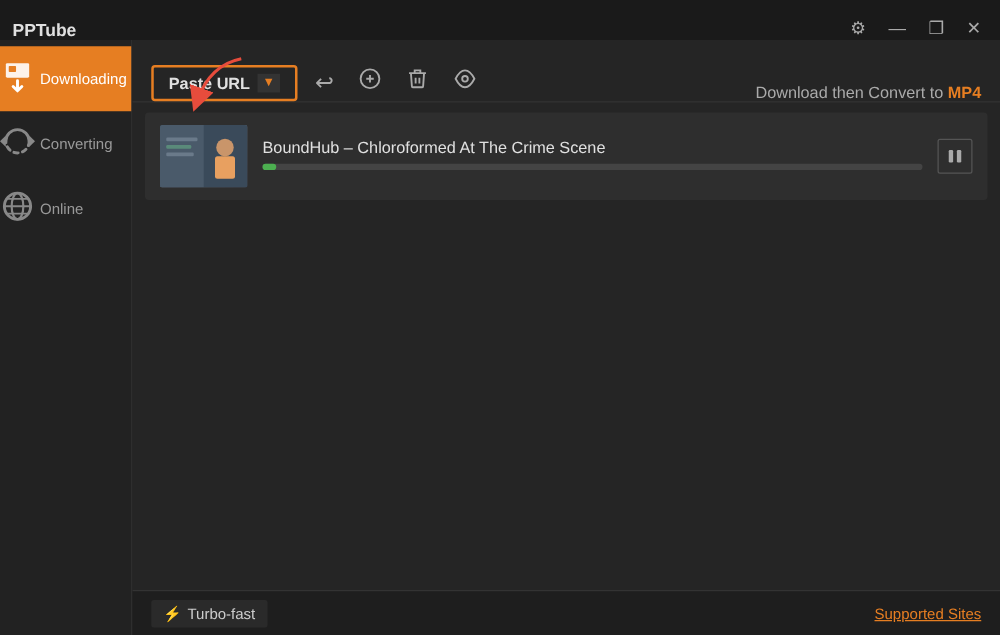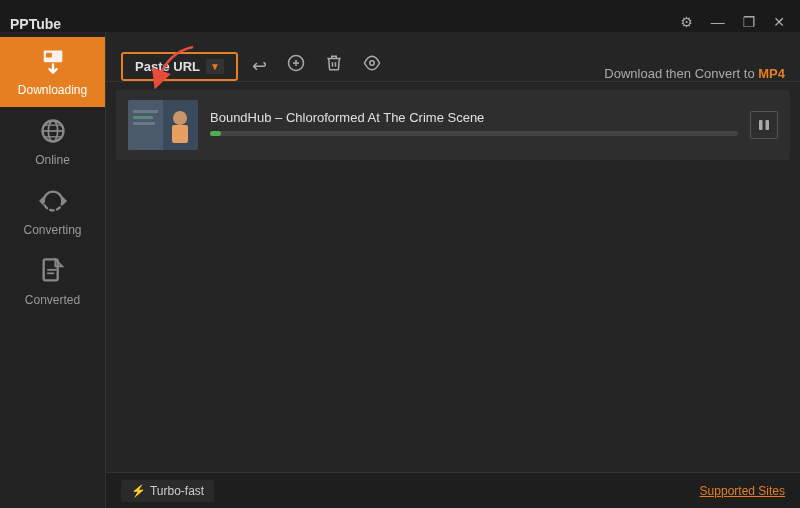--- a/index.html
+++ b/index.html
@@ -50,21 +50,21 @@
       width: 106px;
       background: #222222;
       display: flex;
       flex-direction: column;
       align-items: center;
       padding-top: 5px;
       border-right: 1px solid #333;
     }
     .sidebar-item {
       display: flex;
-      flex-direction: column;
+      flex-direction: row;
       align-items: center;
       padding: 10px 0;
       width: 100%;
       cursor: pointer;
       color: #999;
       font-size: 12px;
       gap: 4px;
     }
     .sidebar-item.active {
       background: #e67e22;
@@ -267,50 +267,39 @@
           <rect x="4" y="3" width="16" height="10" rx="1" fill="#fff" opacity="0.9"></rect>
           <rect x="6" y="5" width="5" height="4" rx="0.5" fill="#e67e22"></rect>
           <path d="M12 15 L12 22 M9 19 L12 22 L15 19" stroke="#fff" stroke-width="2" stroke-linecap="round" stroke-linejoin="round"></path>
         </svg>
       </div>
       <span>Downloading</span>
     </div>
     <div class="sidebar-item">
       <div class="sidebar-icon">
         <svg width="28" height="28" viewBox="0 0 24 24" fill="none">
+          <path d="M4 12 A8 8 0 0 1 20 12" stroke="#888" stroke-width="2" stroke-linecap="round"></path>
+          <path d="M20 12 A8 8 0 0 1 4 12" stroke="#888" stroke-width="2" stroke-linecap="round" stroke-dasharray="3 3"></path>
+          <polygon points="20,8 20,16 24,12" fill="#888"></polygon>
+          <polygon points="4,8 4,16 0,12" fill="#888"></polygon>
+        </svg>
+      </div>
+      <span>Converting</span>
+    </div>
+    <div class="sidebar-item">
+      <div class="sidebar-icon">
+        <svg width="28" height="28" viewBox="0 0 24 24" fill="none">
           <circle cx="12" cy="12" r="9" stroke="#888" stroke-width="2"></circle>
           <ellipse cx="12" cy="12" rx="4" ry="9" stroke="#888" stroke-width="1.5"></ellipse>
           <line x1="3" y1="12" x2="21" y2="12" stroke="#888" stroke-width="1.5"></line>
           <line x1="4" y1="7" x2="20" y2="7" stroke="#888" stroke-width="1.2"></line>
           <line x1="4" y1="17" x2="20" y2="17" stroke="#888" stroke-width="1.2"></line>
         </svg>
       </div>
       <span>Online</span>
-    </div>
-    <div class="sidebar-item">
-      <div class="sidebar-icon">
-        <svg width="28" height="28" viewBox="0 0 24 24" fill="none">
-          <path d="M4 12 A8 8 0 0 1 20 12" stroke="#888" stroke-width="2" stroke-linecap="round"></path>
-          <path d="M20 12 A8 8 0 0 1 4 12" stroke="#888" stroke-width="2" stroke-linecap="round" stroke-dasharray="3 3"></path>
-          <polygon points="20,8 20,16 24,12" fill="#888"></polygon>
-          <polygon points="4,8 4,16 0,12" fill="#888"></polygon>
-        </svg>
-      </div>
-      <span>Converting</span>
-    </div>
-    <div class="sidebar-item">
-      <div class="sidebar-icon">
-        <svg width="28" height="28" viewBox="0 0 24 24" fill="none">
-          <rect x="4" y="2" width="12" height="18" rx="1.5" fill="none" stroke="#888" stroke-width="2"></rect>
-          <path d="M14 2 L20 8 L14 8 Z" stroke="#888" stroke-width="1.5" fill="none"></path>
-          <line x1="7" y1="11" x2="15" y2="11" stroke="#888" stroke-width="1.5"></line>
-          <line x1="7" y1="14" x2="13" y2="14" stroke="#888" stroke-width="1.5"></line>
-        </svg>
-      </div>
-      <span>Converted</span>
     </div>
   </div>
 
   <div class="content-area">
 
     <div class="toolbar">
       <button class="paste-url-btn">
         <span>Paste URL</span>
         <span class="dropdown-arrow">▼</span>
       </button>

